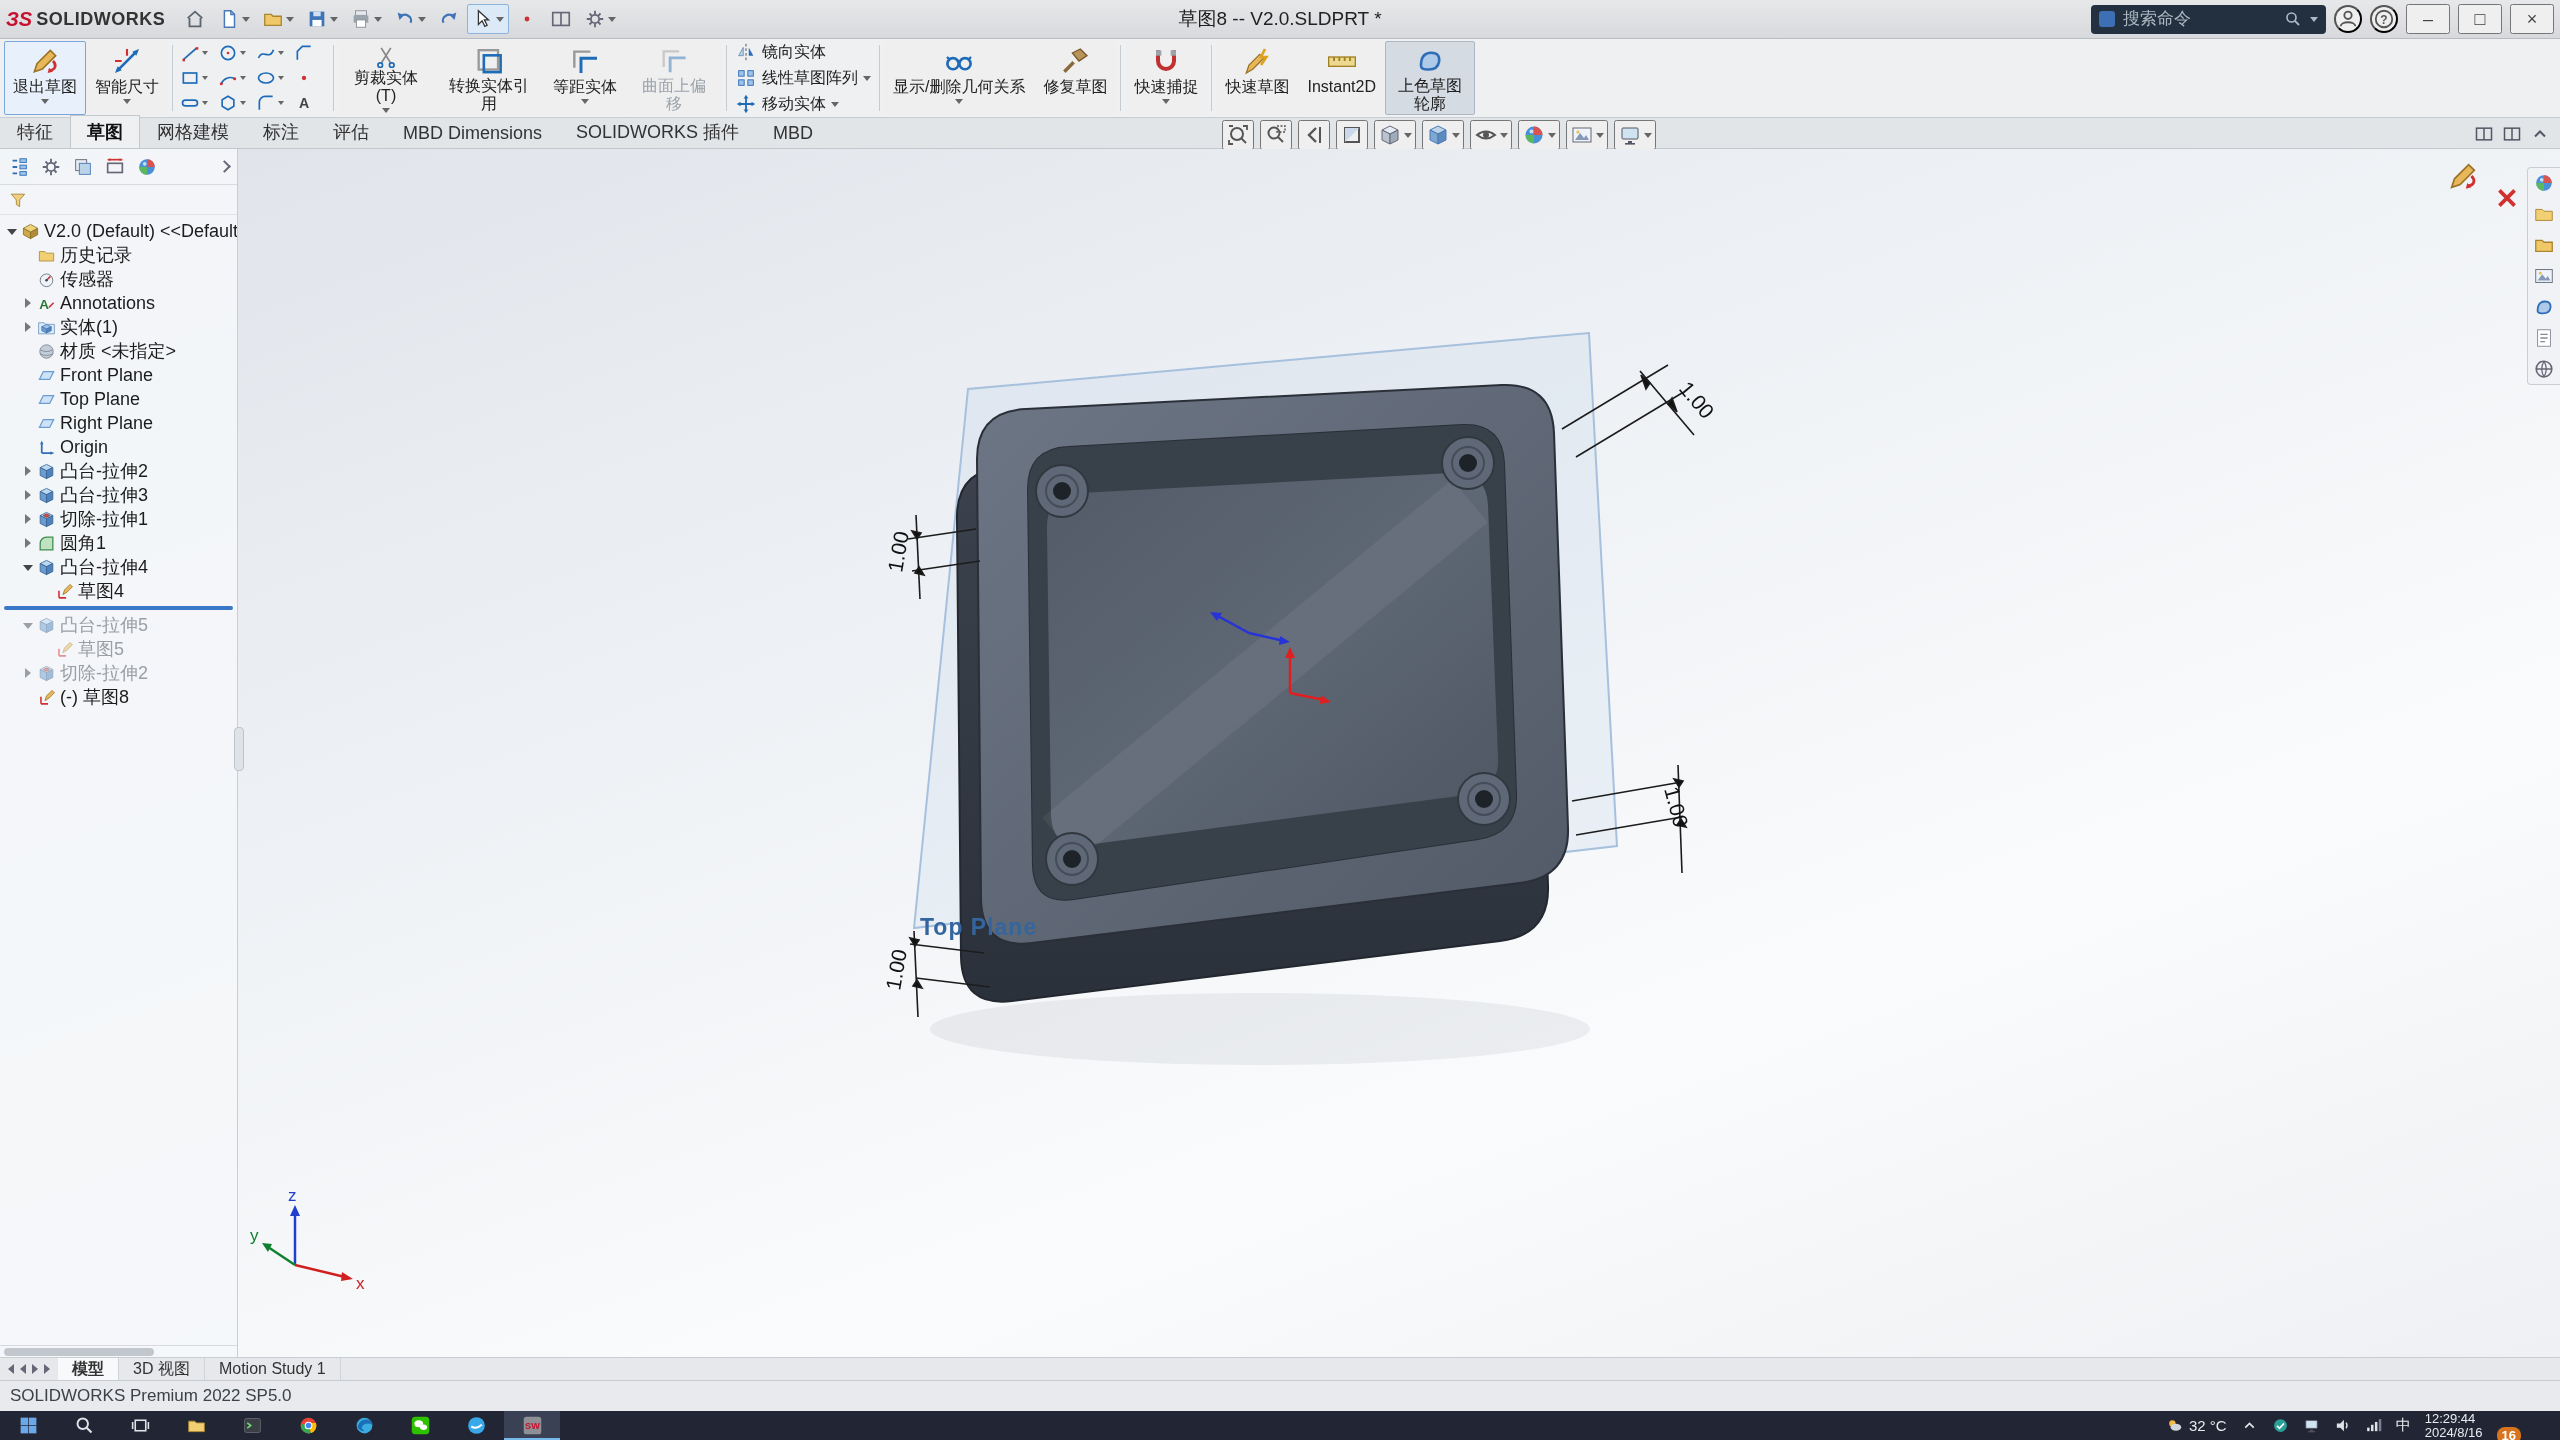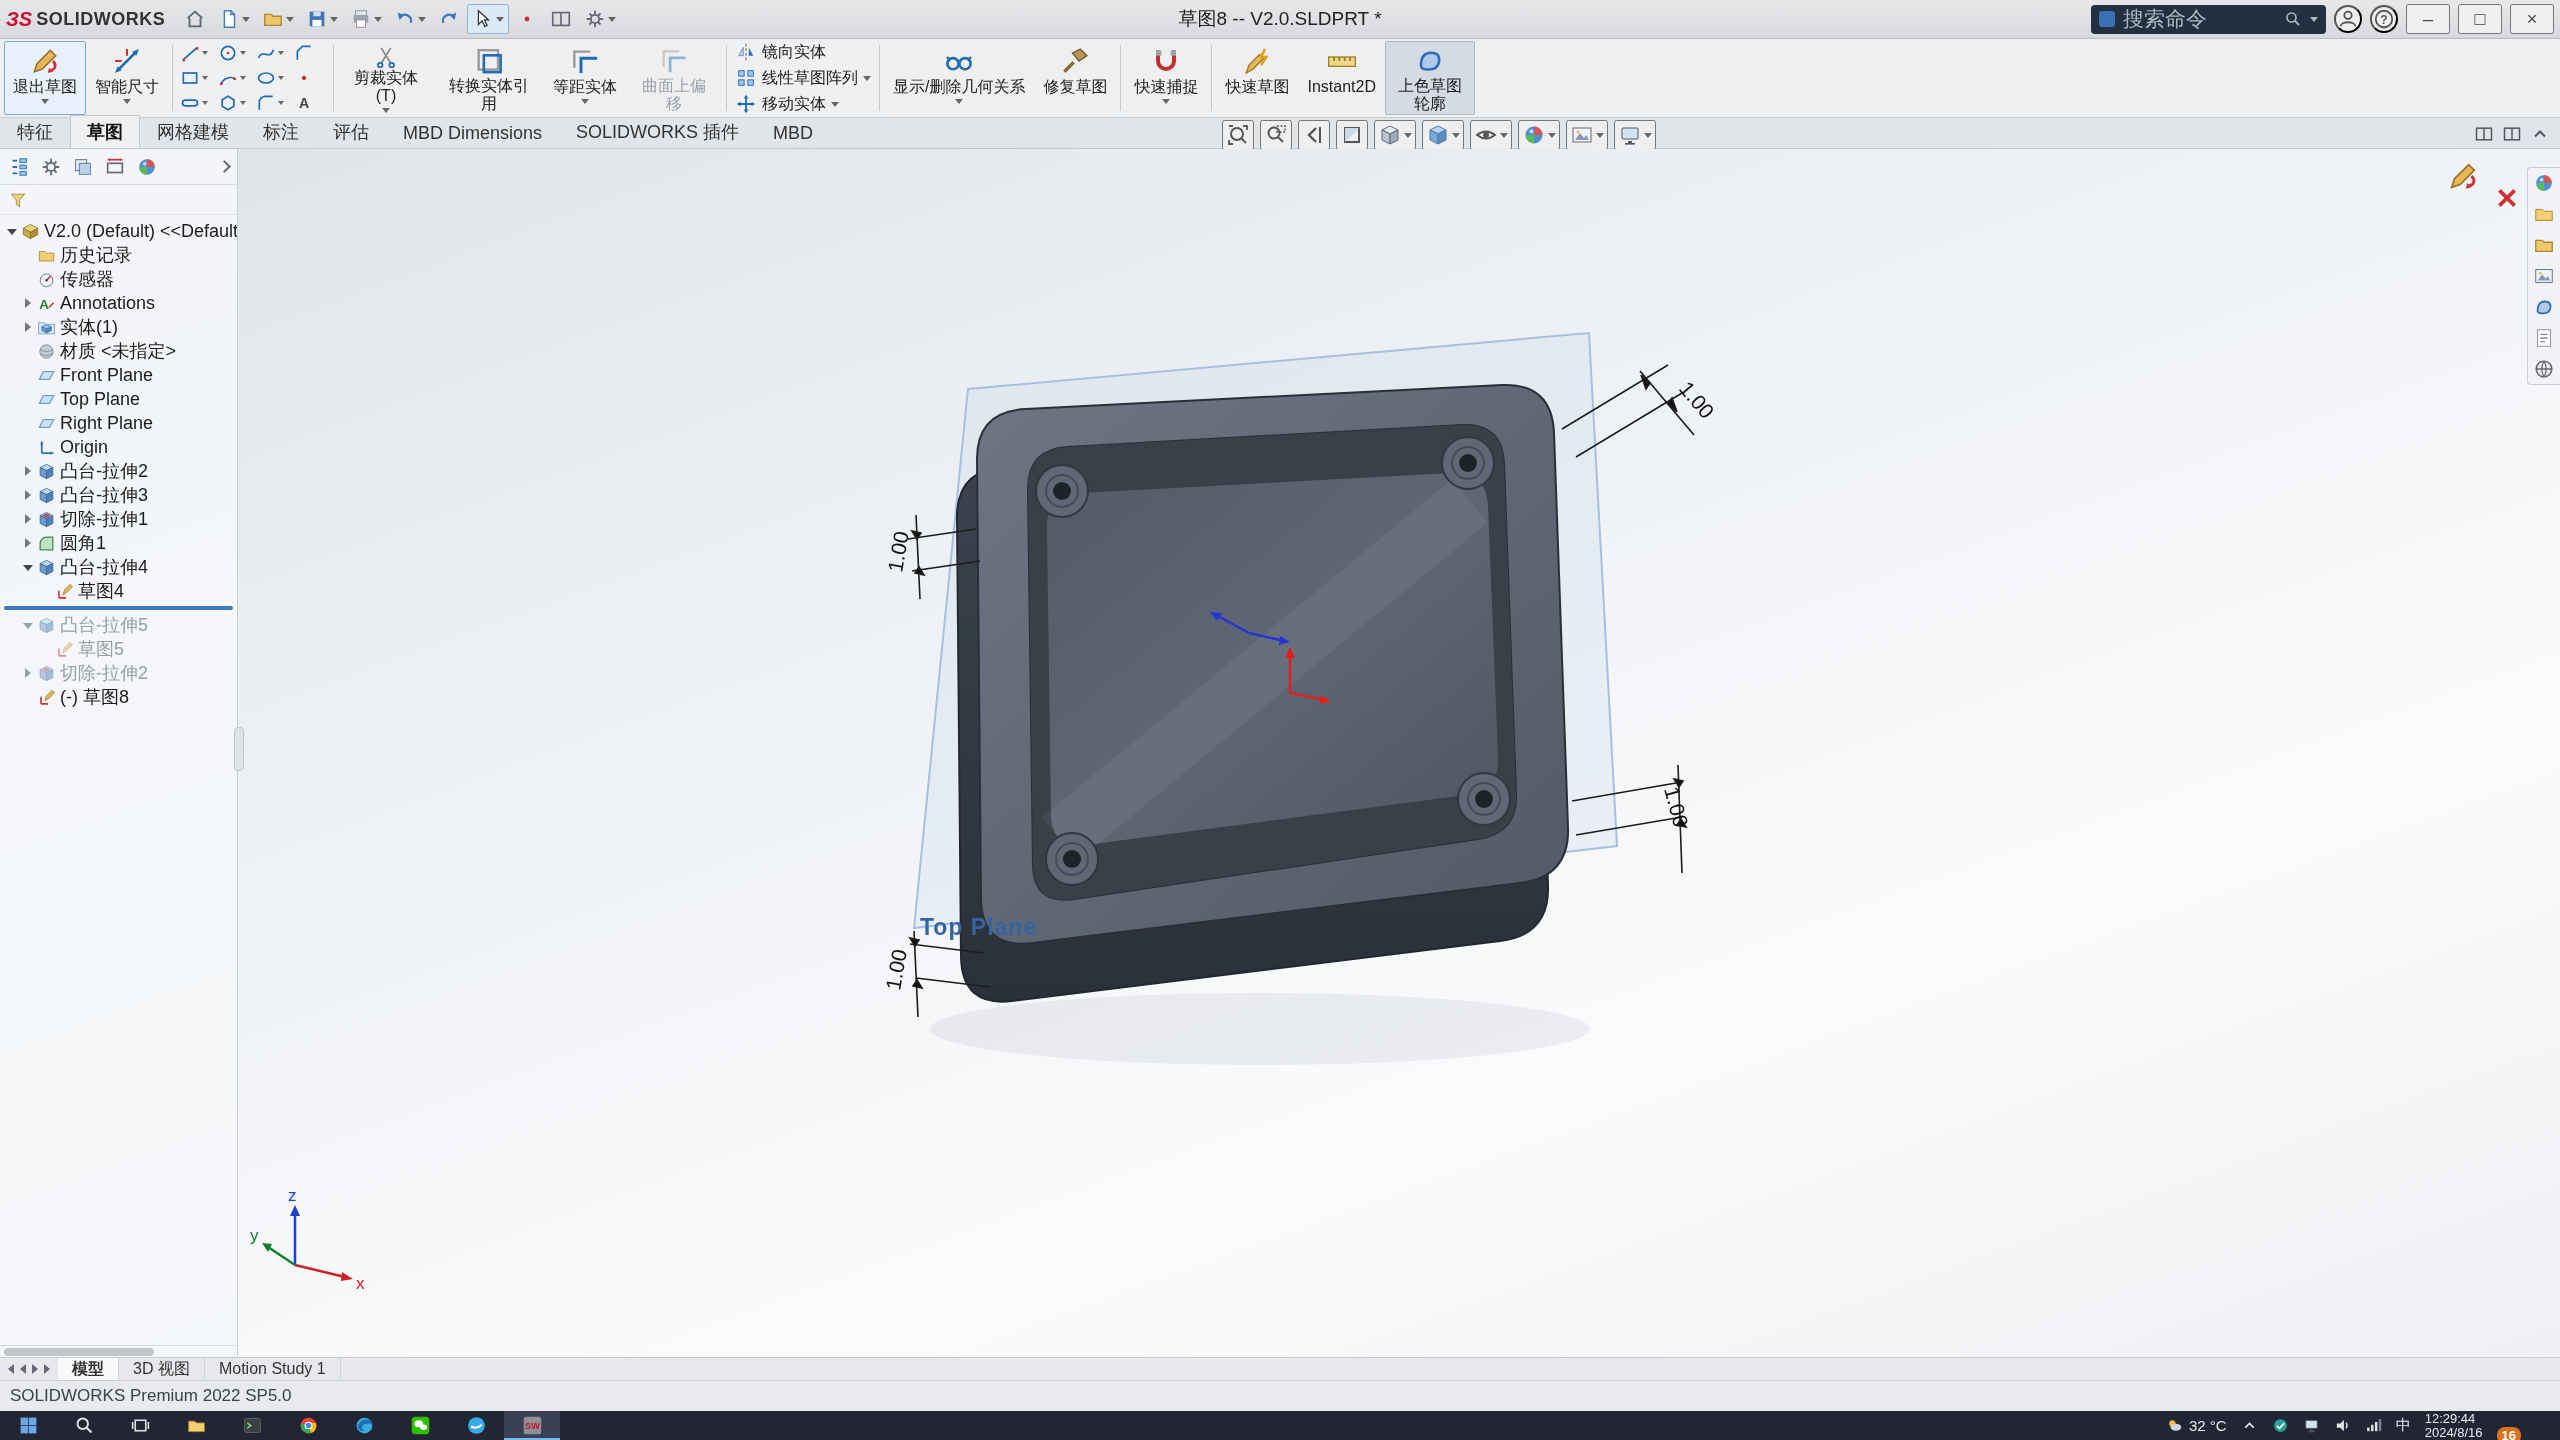--- a/index.html
+++ b/index.html
@@ -13,21 +13,21 @@
 .logoname{font-weight:bold;font-size:18px;color:#333;letter-spacing:.5px;}
 .qat{display:flex;align-items:center;gap:2px;}
 .qbtn{display:flex;align-items:center;gap:2px;padding:3px 4px;border:1px solid transparent;border-radius:2px;background:transparent;color:#555;}
 .qbtn.pressed{border-color:#8fb3da;background:#dce9f7;}
 .qbtn svg{width:22px;height:22px;}
 .dd{width:0;height:0;border-left:4px solid transparent;border-right:4px solid transparent;border-top:5px solid #666;}
 .wtitle{position:absolute;left:50%;transform:translateX(-50%);font-size:19px;color:#222;}
 .tb-right{margin-left:auto;display:flex;align-items:center;gap:8px;}
 .searchbox{display:flex;align-items:center;gap:8px;background:#22303f;border-radius:4px;height:29px;width:235px;padding:0 8px;}
 .searchbox .slogo{width:16px;height:16px;background:#3d6fb4;border-radius:3px;}
-.searchbox input{flex:1;background:transparent;border:none;outline:none;color:#cfd6dd;font-size:21px;width:110px;}
+.searchbox input{flex:1;background:transparent;border:none;outline:none;color:#cfd6dd;font-size:17px;width:110px;}
 .searchbox input::placeholder{color:#aeb8c2;}
 .searchbox svg{width:18px;height:18px;color:#aeb8c2;}
 .wc{width:44px;height:30px;display:flex;align-items:center;justify-content:center;color:#444;font-size:18px;}
 .roundbtn{width:28px;height:28px;border-radius:50%;display:flex;align-items:center;justify-content:center;color:#555;}
 .roundbtn svg{width:22px;height:22px;}
 
 .ribbon{position:absolute;top:39px;left:0;right:0;height:79px;background:#eef0f2;border-bottom:1px solid #c8cdd2;display:flex;align-items:stretch;padding:2px 4px;}
 .rsep{width:1px;background:#c6cbd0;margin:4px 4px;}
 .rbtn{display:flex;flex-direction:column;align-items:center;justify-content:flex-start;padding:3px 8px 1px;font-size:16px;line-height:18px;color:#222;text-align:center;border:1px solid transparent;border-radius:2px;}
 .rbtn svg{width:32px;height:32px;margin-bottom:1px;}

